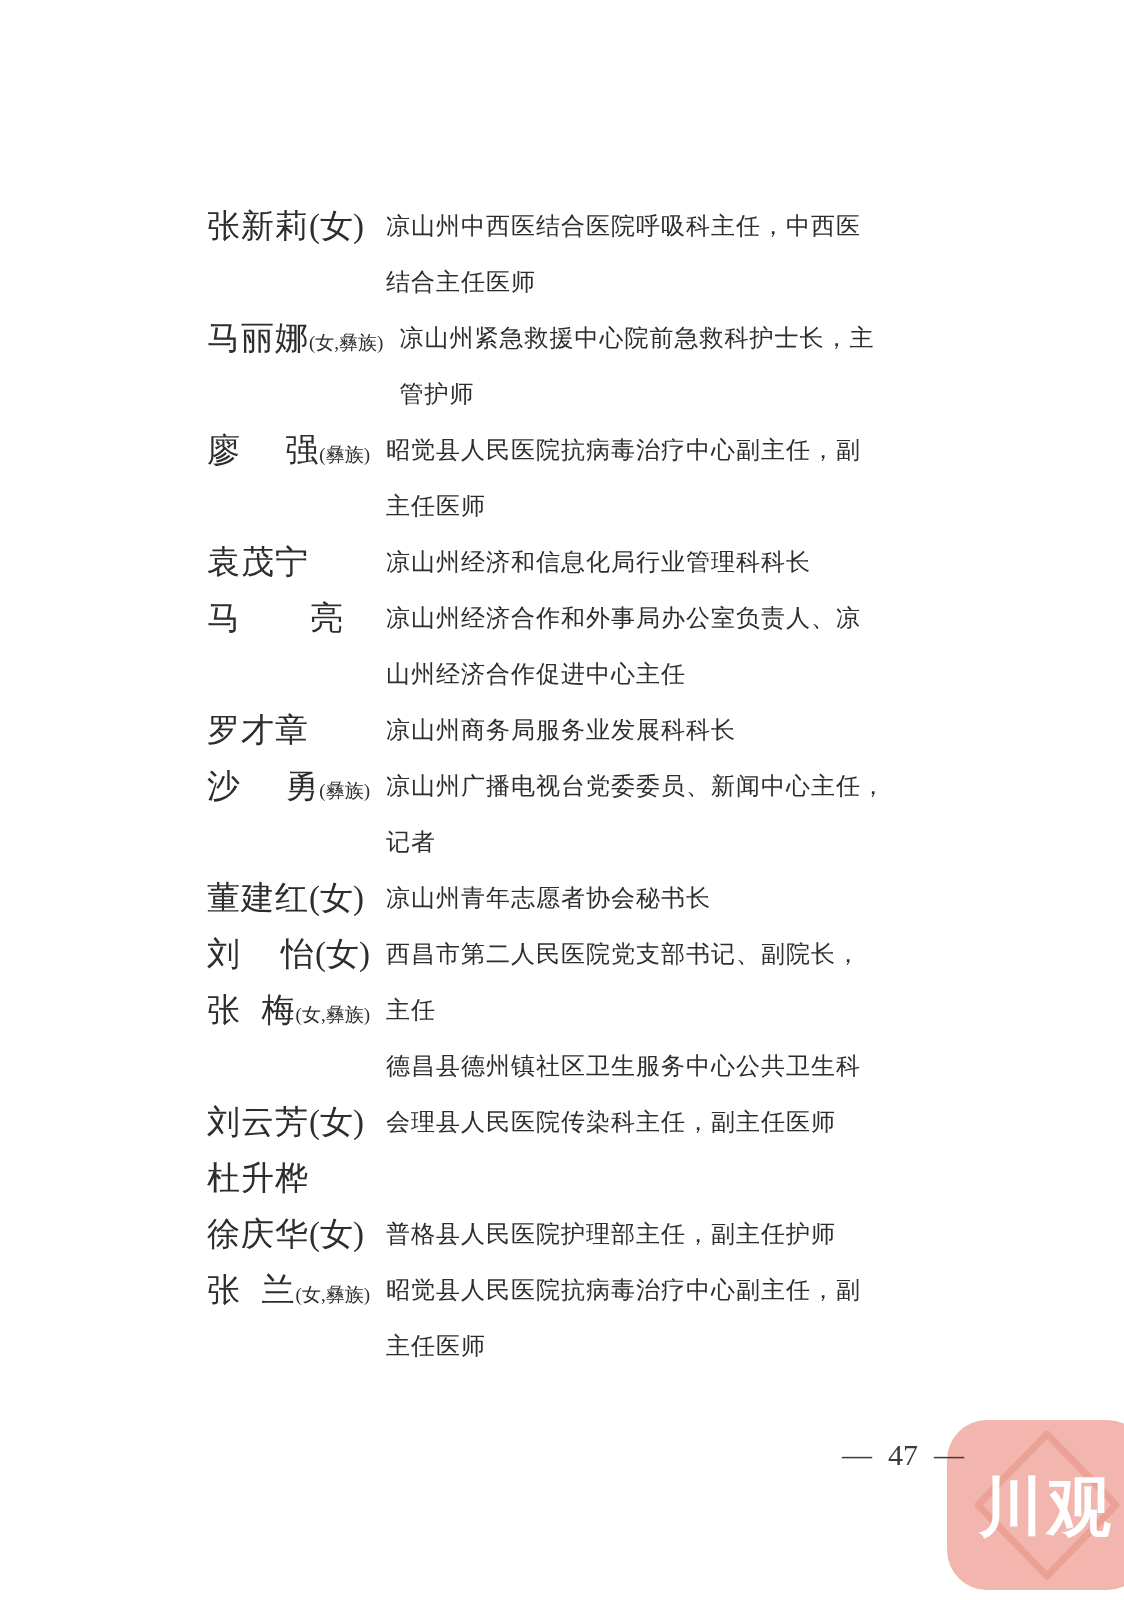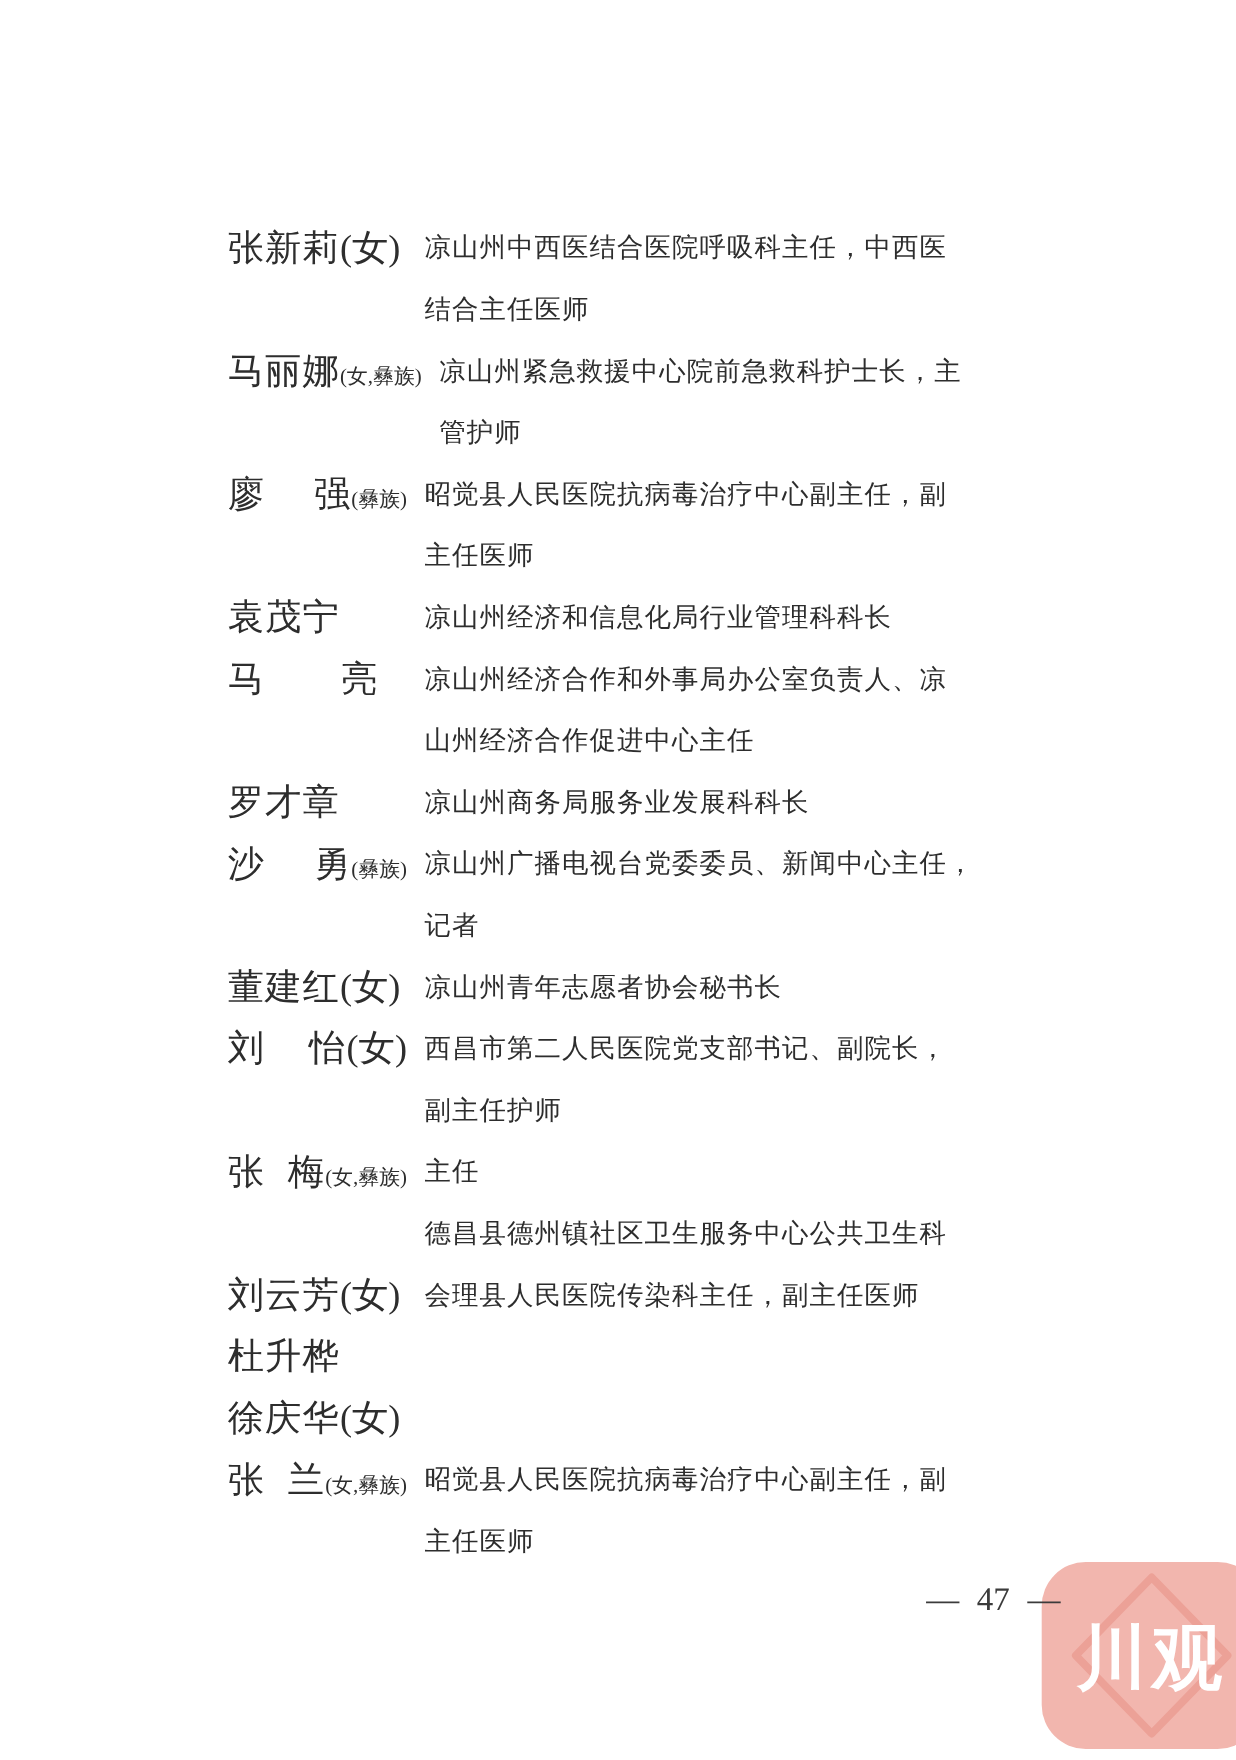--- a/index.html
+++ b/index.html
@@ -157,21 +157,20 @@
         </div>
   </div>
 
   <div class="entry">
     <div class="name split">
           <span class="name-part">刘</span>
           <span class="name-part"><span>怡</span><span class="paren">(女)</span></span>
         </div>
     <div class="desc">
           <div class="desc-line">西昌市第二人民医院党支部书记、副院长，</div>
-          <div class="desc-line">副主任护师</div>
         </div>
   </div>
 
   <div class="entry">
     <div class="name split">
           <span class="name-part">张</span>
           <span class="name-part"><span>梅</span><span class="paren small">(女,彝族)</span></span>
         </div>
     <div class="desc">
           <div class="desc-line">主任</div>
@@ -190,20 +189,23 @@
 
   <div class="entry">
     <div class="name">
           <span class="name-part">杜升桦</span>
         </div>
   </div>
 
   <div class="entry">
     <div class="name">
           <span class="name-part"><span>徐庆华</span><span class="paren">(女)</span></span>
+        </div>
+    <div class="desc">
+          <div class="desc-line">普格县人民医院护理部主任，副主任护师</div>
         </div>
   </div>
 
   <div class="entry">
     <div class="name split">
           <span class="name-part">张</span>
           <span class="name-part"><span>兰</span><span class="paren small">(女,彝族)</span></span>
         </div>
     <div class="desc">
           <div class="desc-line">昭觉县人民医院抗病毒治疗中心副主任，副</div>

